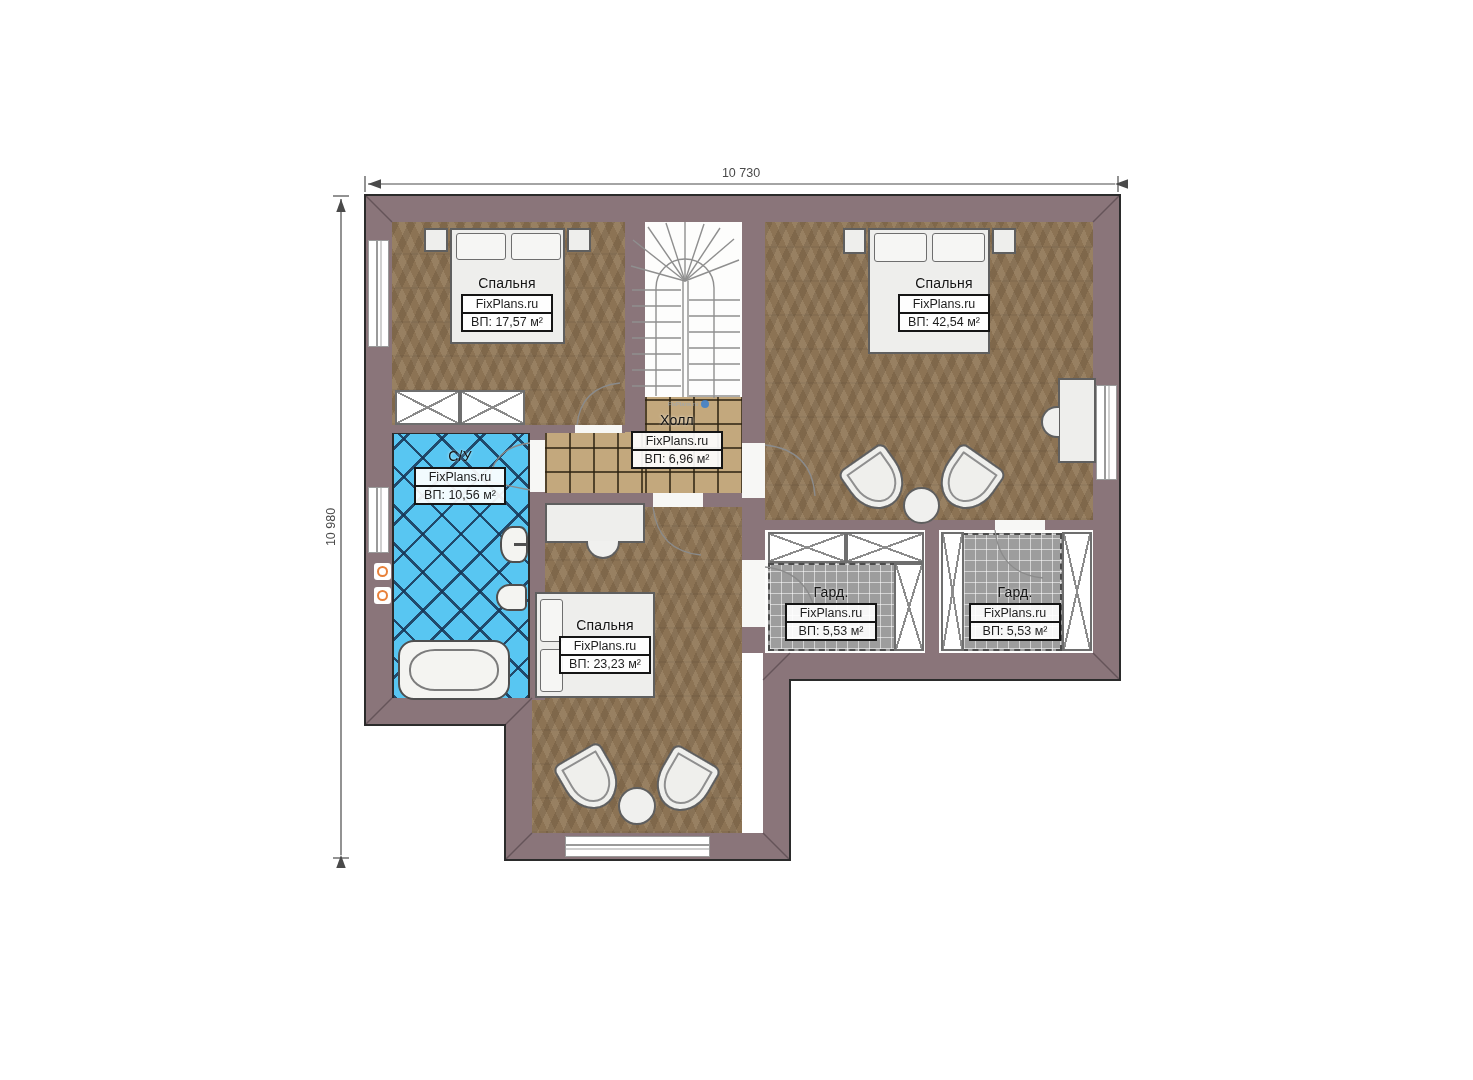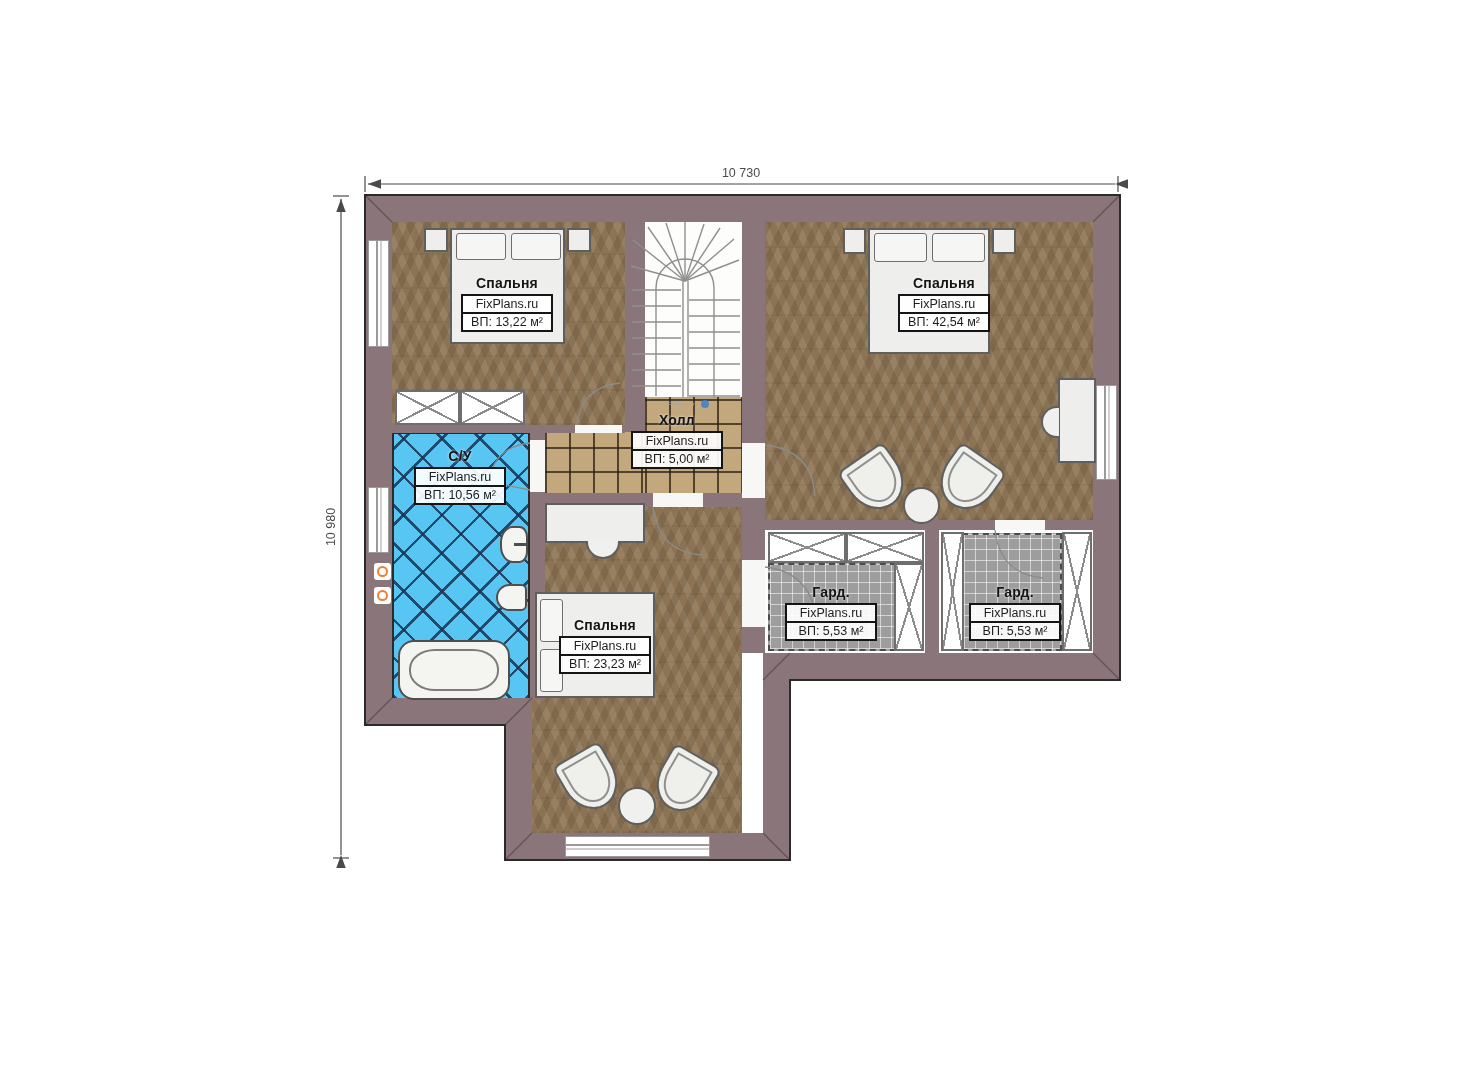--- a/index.html
+++ b/index.html
@@ -55,21 +55,21 @@
   .tub::after{content:"";position:absolute;left:9px;top:7px;right:9px;bottom:7px;
     border:2px solid #7c7c7c;border-radius:26px/20px;}
   .sink{position:absolute;background:#f4f4f1;border:2px solid #4f4f4f;border-radius:45% 30% 30% 45%;box-sizing:border-box;}
   .sink::after{content:"";position:absolute;right:-2px;top:45%;width:14px;height:3px;background:#4f4f4f;}
   .toilet{position:absolute;background:#f4f4f1;border:2px solid #4f4f4f;border-radius:14px 6px 6px 14px;box-sizing:border-box;}
   .pipe{position:absolute;width:17px;height:17px;background:#fff;border-radius:3px;}
   .pipe::after{content:"";position:absolute;left:3px;top:3px;width:7px;height:7px;border:2.5px solid #e8813a;
     border-radius:50%;background:#fff;}
   
   .room-label{position:absolute;display:flex;flex-direction:column;align-items:center;z-index:30;}
-  .room-name{font-size:14px;font-weight:700;color:#141414;margin-bottom:3px;letter-spacing:.2px;
+  .room-name{font-size:14px;font-weight:400;color:#141414;margin-bottom:3px;letter-spacing:.2px;
     text-shadow:0 0 3px rgba(255,255,255,.8);}
   .label-box{border:2px solid #151515;background:rgba(255,255,255,.92);text-align:center;min-width:88px;}
   .label-box .row{padding:1px 7px;font-size:12.5px;color:#1d1d1d;white-space:nowrap;}
   .label-box .row + .row{border-top:2px solid #151515;}
   
   .dim-label{position:absolute;font-size:12.5px;color:#4a4a4a;white-space:nowrap;z-index:40;}
   
   .wm-mini{position:absolute;display:flex;align-items:center;gap:3px;z-index:25;opacity:.85;}
   .wm-mini .t{font-size:6px;color:#9ba8b6;}
   .wm-mini .dot{width:8px;height:8px;border-radius:50%;background:#3a80cf;}
@@ -239,37 +239,37 @@
     </g>
   </svg>
 
   <div class="dim-label" style="left:741px;top:166px;transform:translateX(-50%);">10 730</div>
   <div class="dim-label" style="left:331px;top:527px;transform:translate(-50%,-50%) rotate(-90deg);">10 980</div>
 
   <div class="room-label" style="left:507px;top:275px;transform:translateX(-50%);">
     <div class="room-name">Спальня</div>
     <div class="label-box">
       <div class="row">FixPlans.ru</div>
-      <div class="row">ВП: 13,22 м²</div>
+      <div class="row">ВП: 17,57 м²</div>
     </div>
   </div>
 
   <div class="room-label" style="left:944px;top:275px;transform:translateX(-50%);">
     <div class="room-name">Спальня</div>
     <div class="label-box">
       <div class="row">FixPlans.ru</div>
       <div class="row">ВП: 42,54 м²</div>
     </div>
   </div>
 
   <div class="room-label" style="left:677px;top:412px;transform:translateX(-50%);">
     <div class="room-name">Холл</div>
     <div class="label-box">
       <div class="row">FixPlans.ru</div>
-      <div class="row">ВП: 5,00 м²</div>
+      <div class="row">ВП: 6,96 м²</div>
     </div>
   </div>
 
   <div class="room-label" style="left:460px;top:448px;transform:translateX(-50%);">
     <div class="room-name">С/У</div>
     <div class="label-box">
       <div class="row">FixPlans.ru</div>
       <div class="row">ВП: 10,56 м²</div>
     </div>
   </div>

